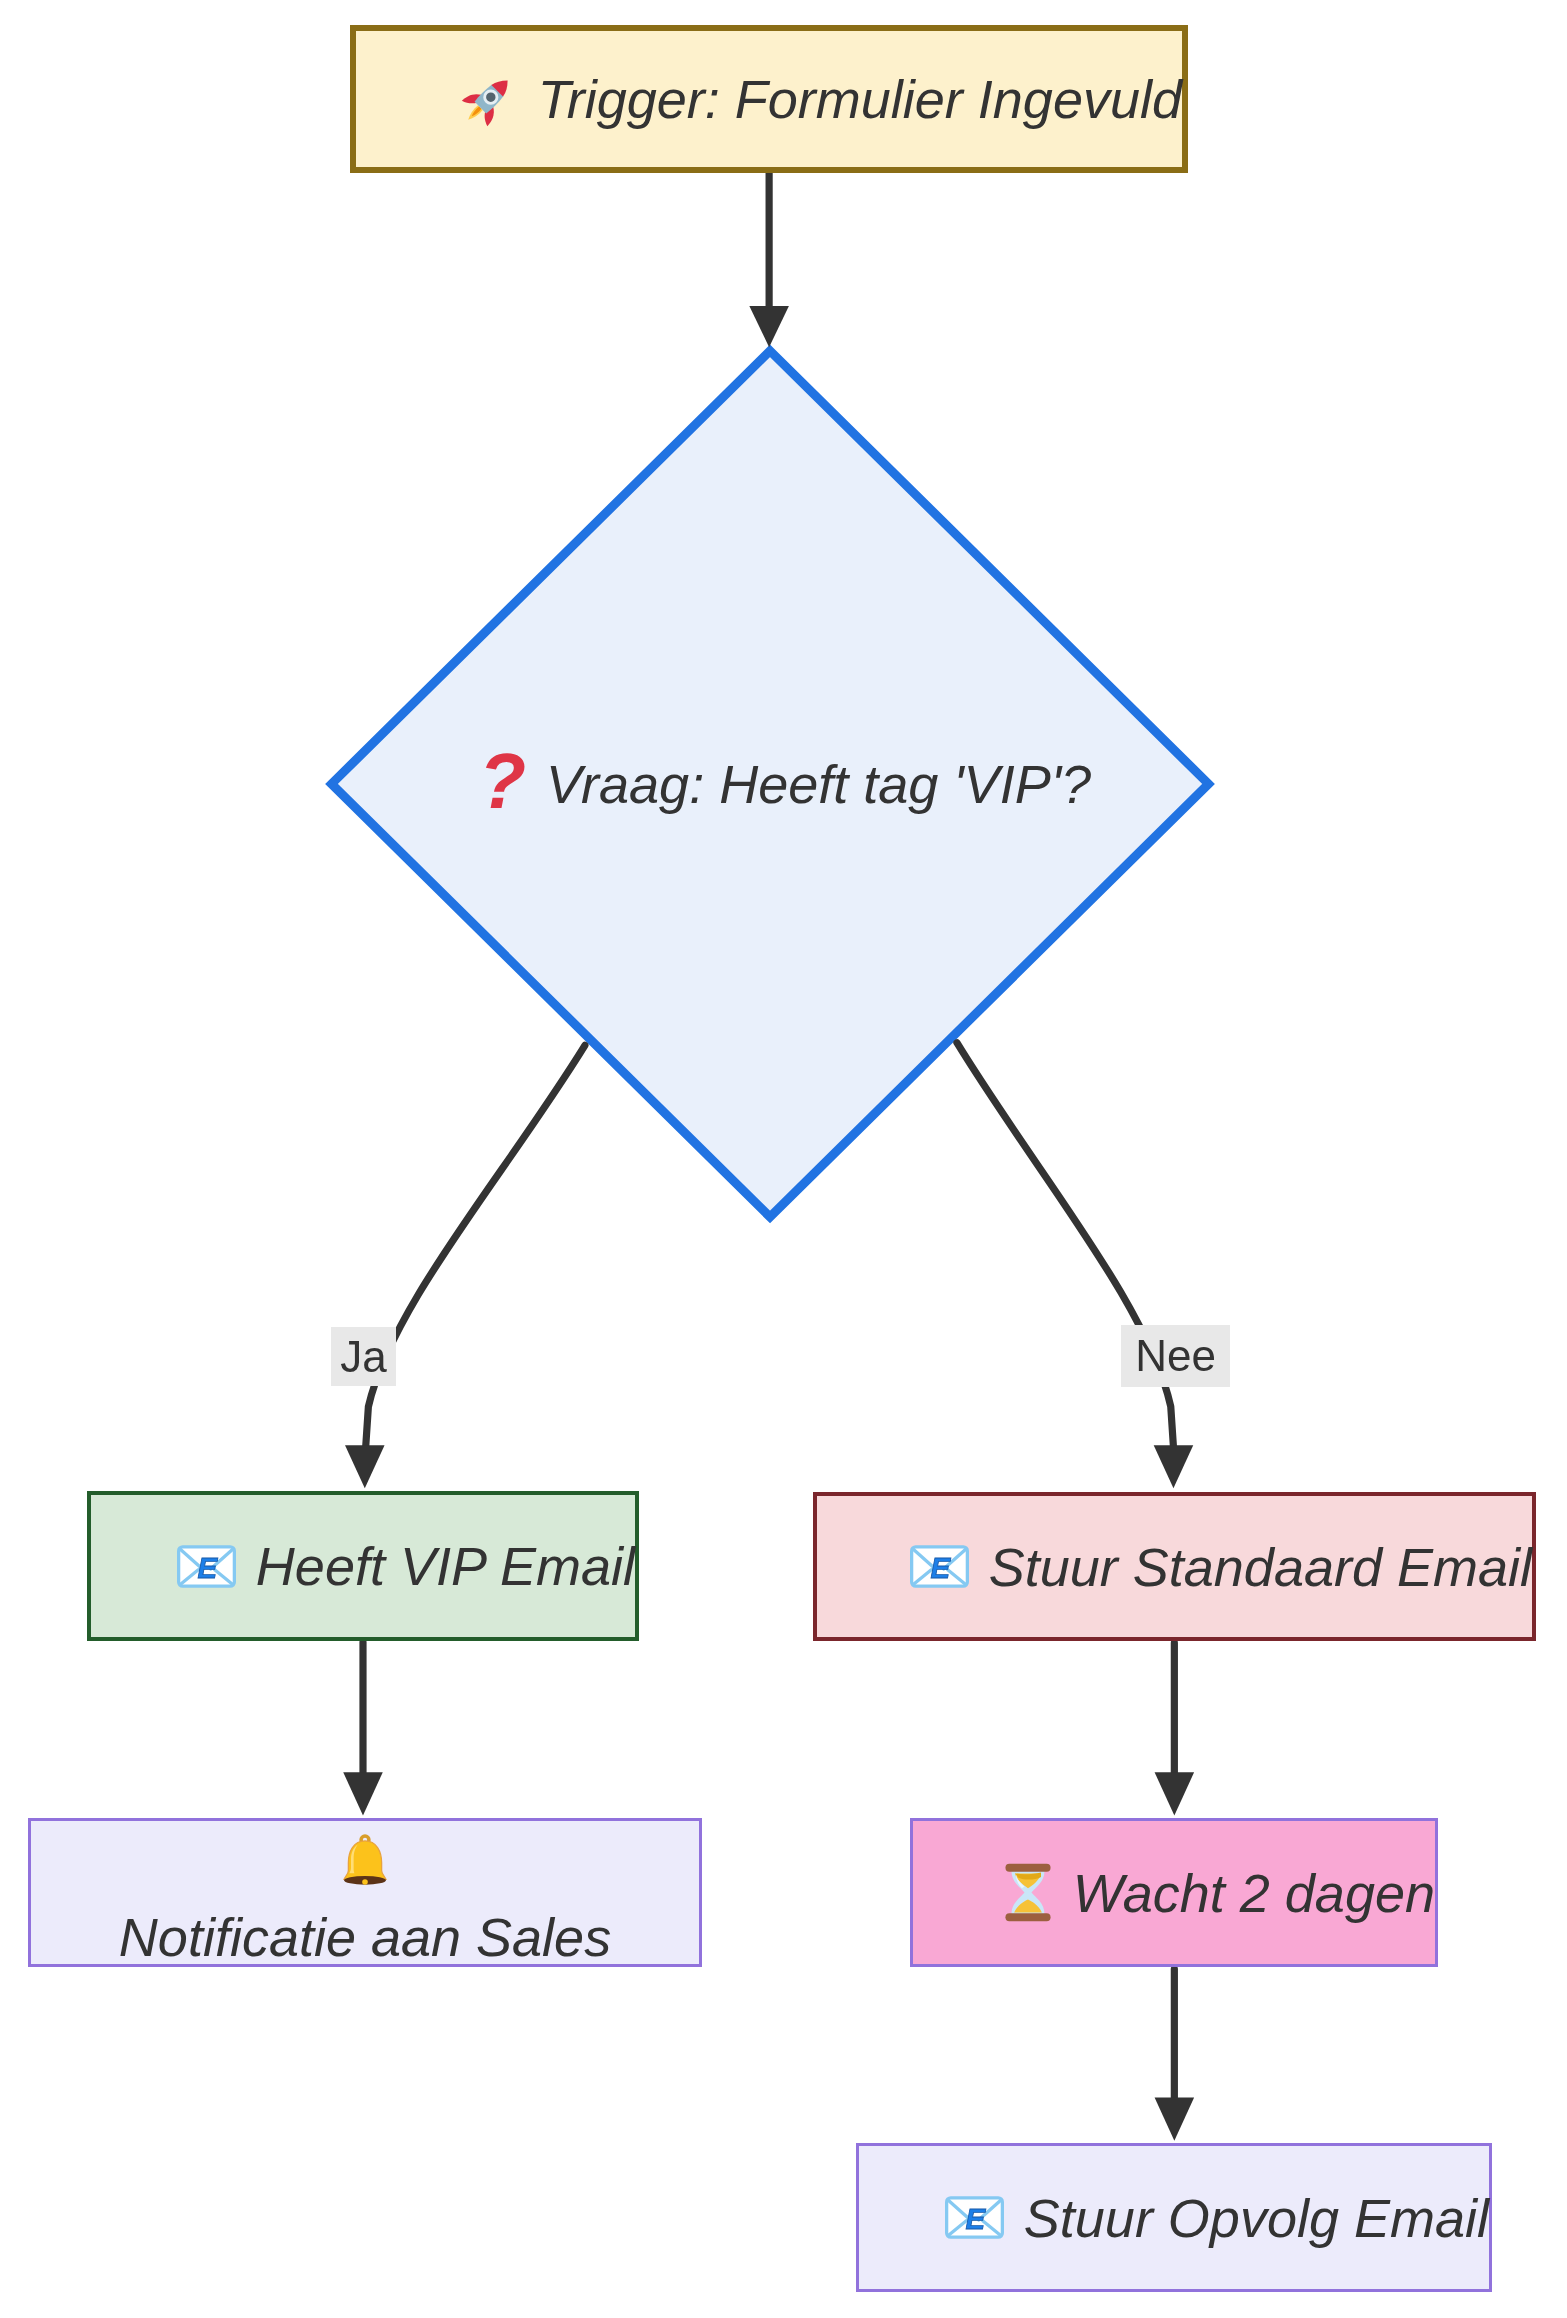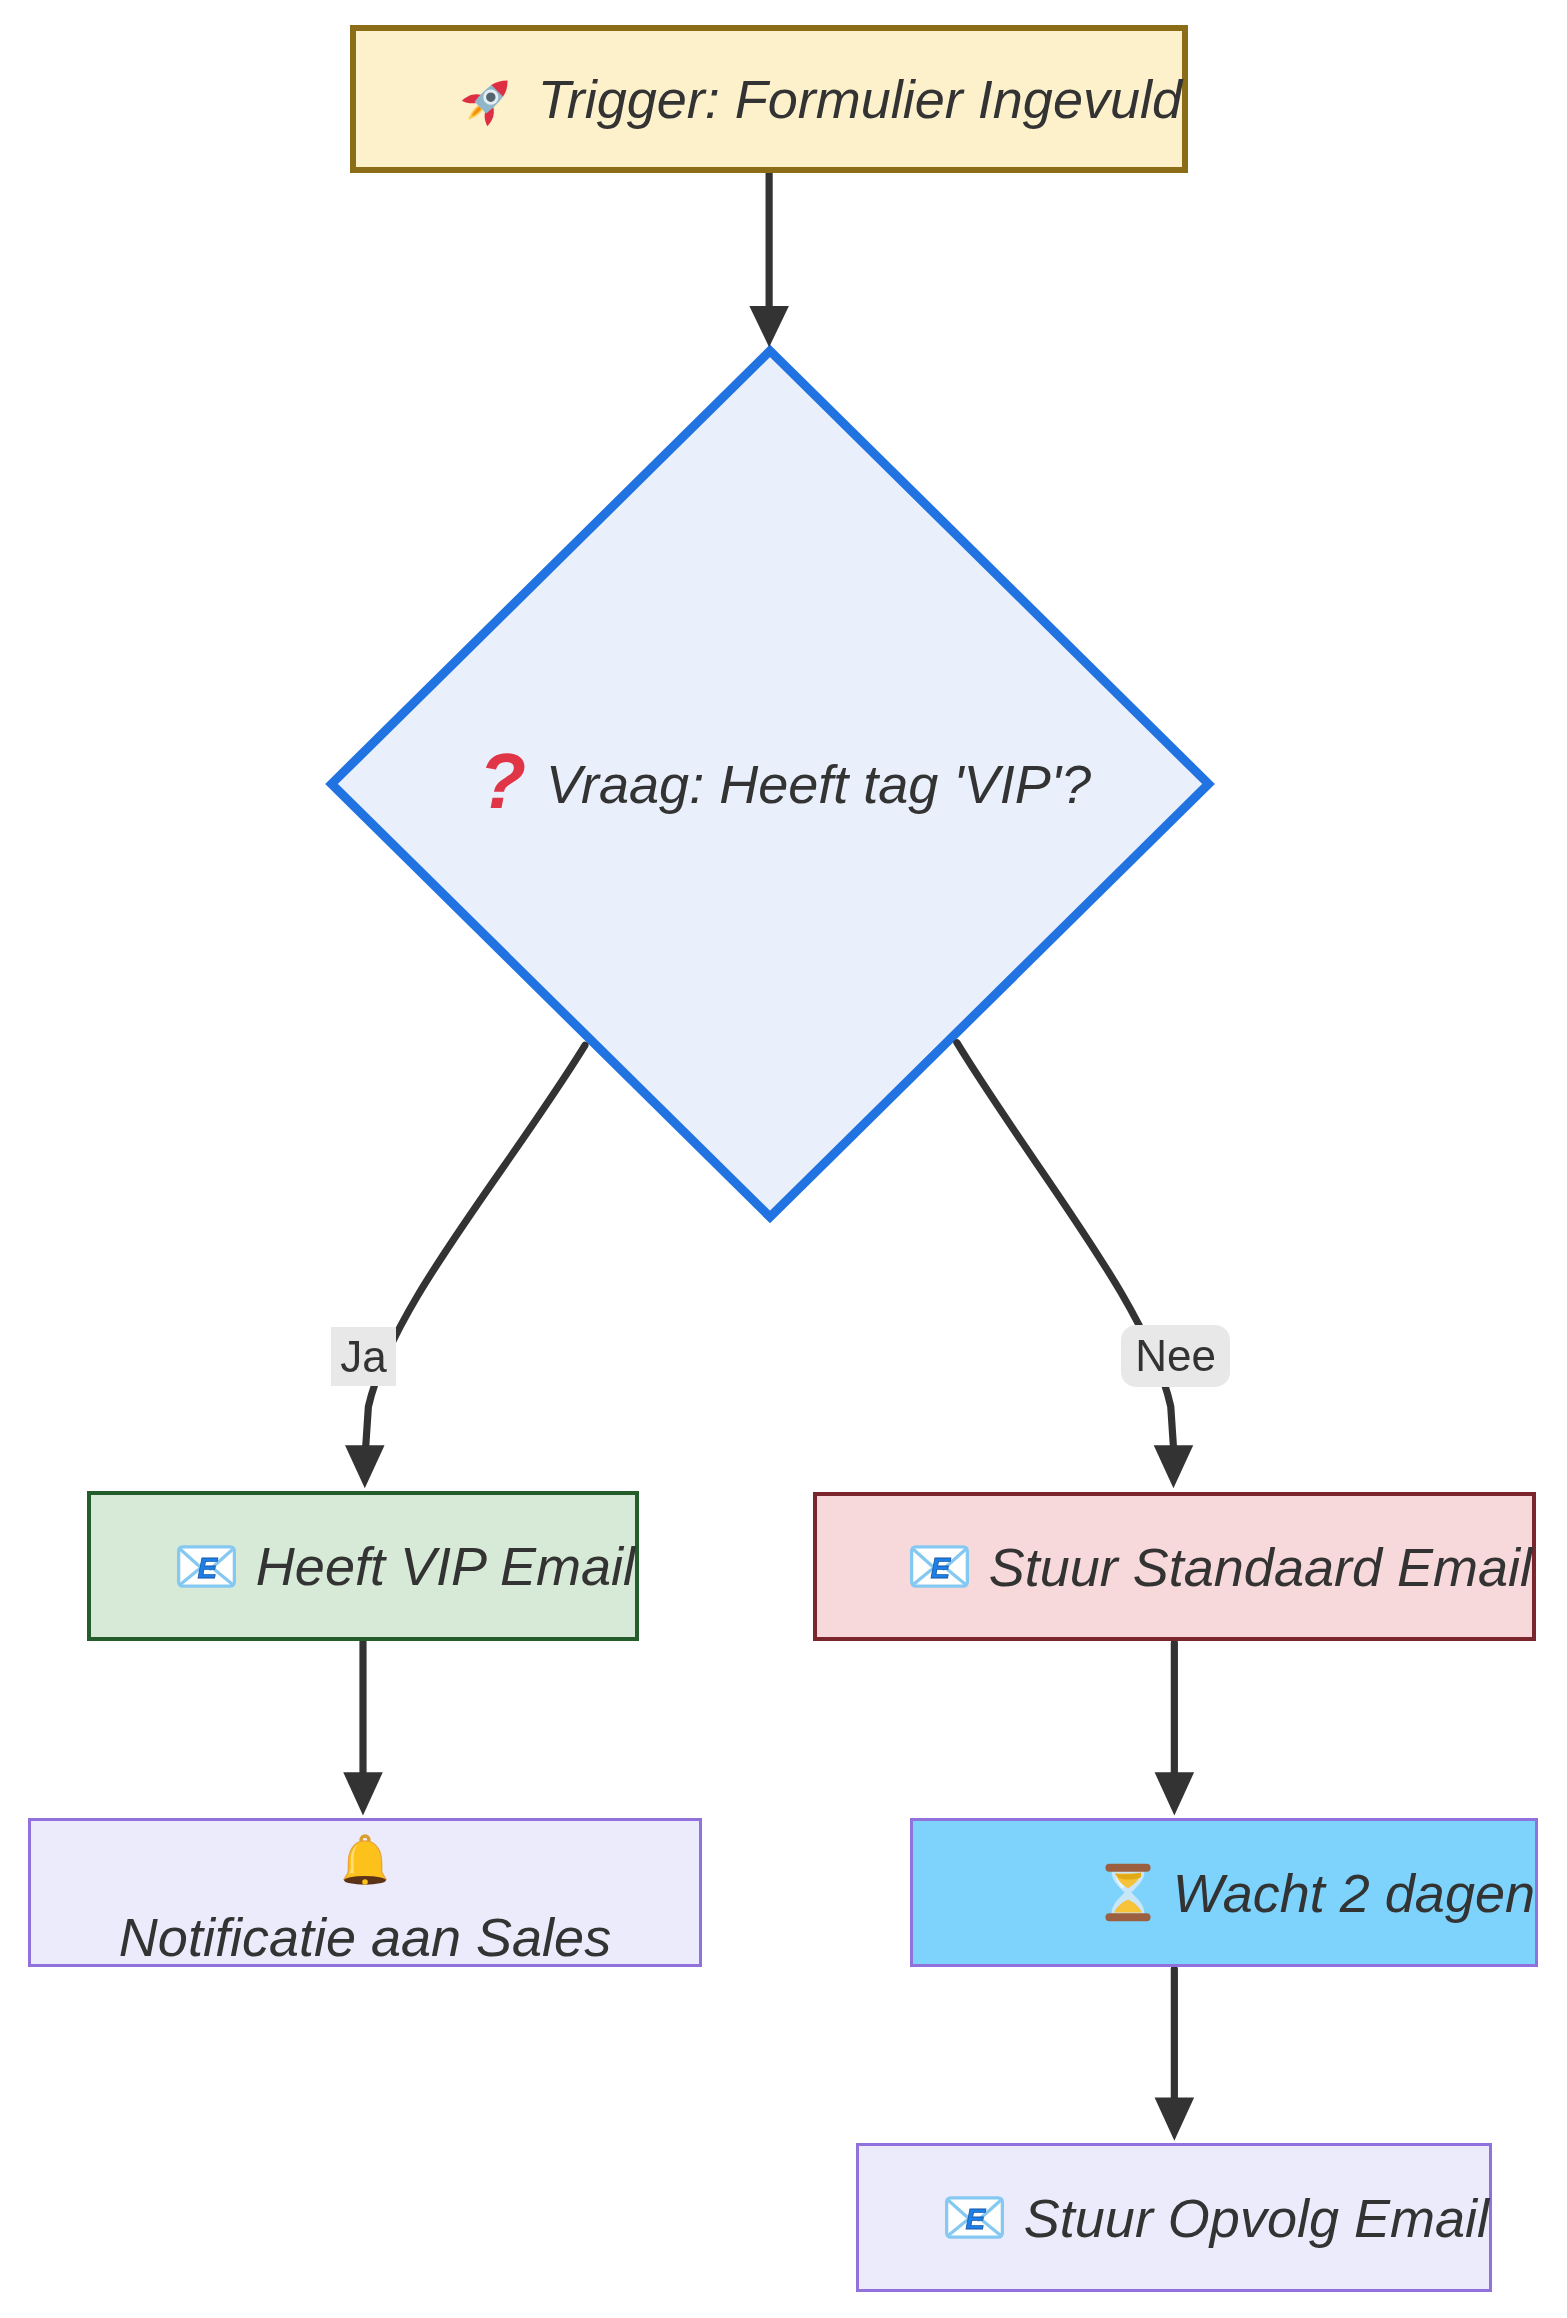--- a/index.html
+++ b/index.html
@@ -21,30 +21,30 @@
     color:#333333;
     white-space:nowrap;
     font-style:italic;
   }
   .node .label{line-height:1;}
   .node-trigger{left:350px;top:25px;width:838px;height:148px;background:#FDF1CC;border:6.3px solid #8A6D16;}
   .node-decision-label{left:449px;top:716px;width:642px;height:135px;background:transparent;}
   .node-vip{left:87px;top:1491px;width:552px;height:150px;background:#D7E9D7;border:4.5px solid #235D2B;}
   .node-standard{left:813px;top:1492px;width:723px;height:149px;background:#F8D9DB;border:4.5px solid #7B262C;}
   .node-notify{left:28px;top:1818px;width:674px;height:149px;background:#ECEBFB;border:3.6px solid #9172DC;flex-direction:column;}
-  .node-wait{left:910px;top:1818px;width:628px;height:149px;background:#7dd3fc;border:3.6px solid #9172DC;}
+  .node-wait{left:910px;top:1818px;width:528px;height:149px;background:#f9a8d4;border:3.6px solid #9172DC;}
   .node-followup{left:856px;top:2143px;width:636px;height:149px;background:#ECEBFB;border:3.6px solid #9172DC;}
   .edge-label{
     position:absolute;
     display:flex;align-items:center;justify-content:center;
     background:#E8E8E8;
     font-size:44px;color:#333333;line-height:1;
   }
   .edge-label-ja{left:331px;top:1327px;width:65px;height:59px;}
-  .edge-label-nee{left:1121px;top:1325px;width:109px;height:62px;border-radius:15px;}
+  .edge-label-nee{left:1121px;top:1325px;width:109px;height:62px;}
   .qmark{
     font-size:77px;font-weight:bold;color:#DF3546;line-height:1;
     transform:translateY(-1.8px);
   }
   .icon{flex:0 0 auto;display:block;}
 </style>
 </head>
 <body>
 
 <div id="canvas">

